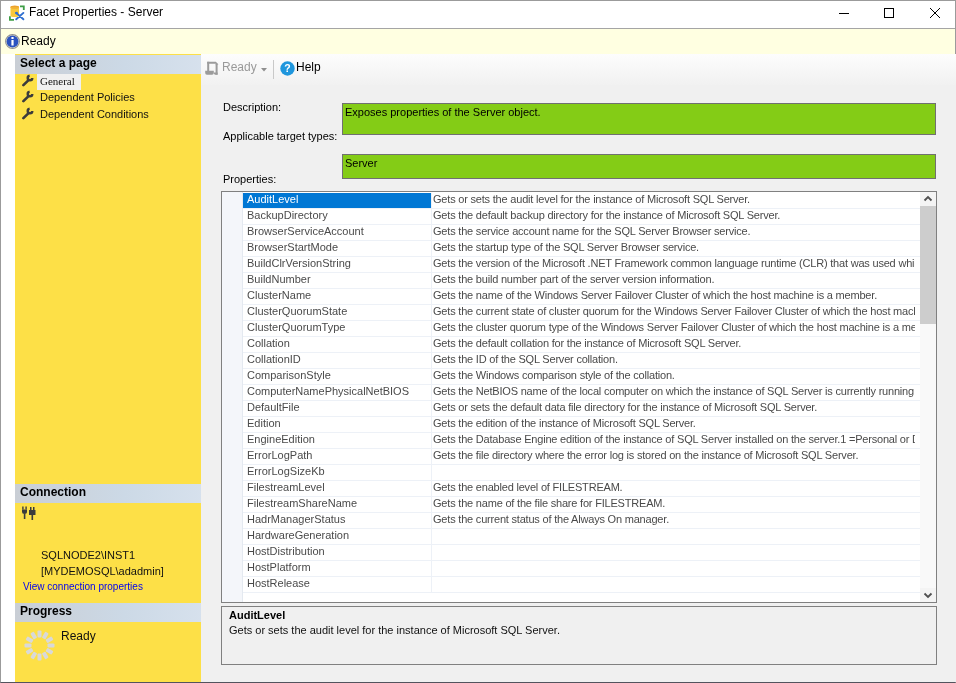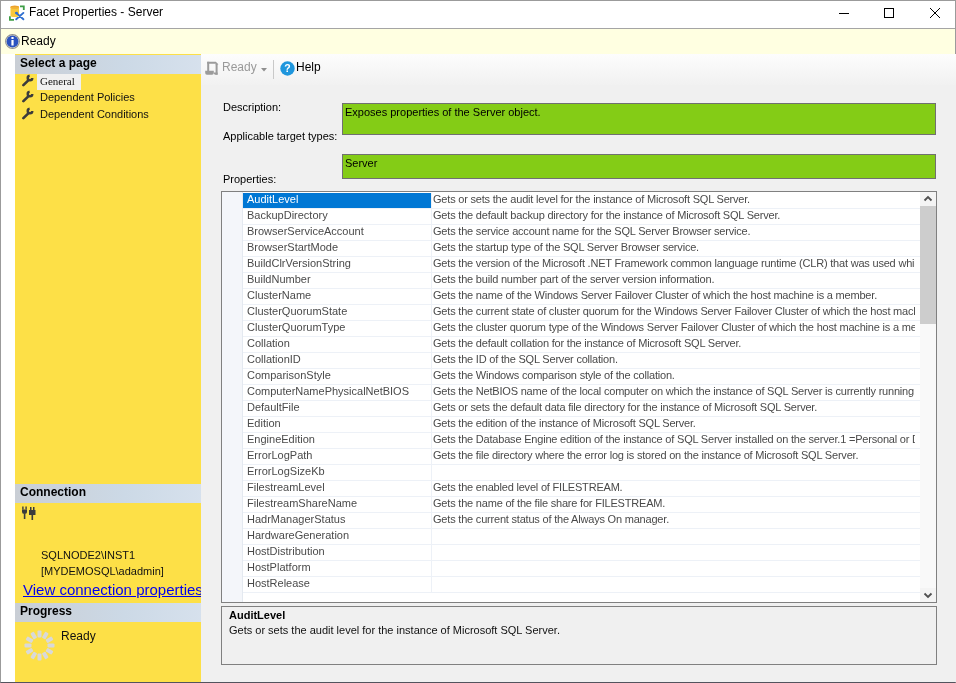--- a/index.html
+++ b/index.html
@@ -15,21 +15,21 @@
   background:#ffffe1; border-top:1px solid #a5a5a5; }
 .readytext { position:absolute; left:20px; top:5px; font-size:12px; color:#000; }
 
 .left { position:absolute; left:14px; top:53px; width:200px; height:628px; background:#fde047;
   border-right:1px solid #93989e; }
 .hdr { position:absolute; left:0; width:199px; height:19px;
   background:linear-gradient(to right, #c9ced5 0%, #ccd9e6 55%, #d8e2ee 100%);
   font-size:12px; font-weight:bold; color:#000; padding:1px 0 0 5px; }
 .treetext { position:absolute; left:25px; font-size:11px; color:#111; }
 .conntext { position:absolute; left:26px; font-size:11px; color:#111; line-height:16px; }
-.link { position:absolute; left:8px; font-size:15px; color:#0000f0; text-decoration:underline; }
+.link { position:absolute; left:8px; font-size:10px; color:#0000f0; }
 
 .right { position:absolute; left:200px; top:53px; width:755px; height:628px; background:#f0f0f0; }
 .toolbar { position:absolute; left:0; top:0; width:755px; height:31px;
   background:linear-gradient(#fdfdfd, #f1f1f1); }
 .tb-script { position:absolute; left:21px; top:6px; font-size:12px; color:#9a9a9a; }
 .tb-help { position:absolute; left:95px; top:6px; font-size:12px; color:#000; }
 .tb-sep { position:absolute; left:72px; top:6px; width:1px; height:19px; background:#c9c9c9; }
 .lab { position:absolute; left:22px; font-size:11px; color:#000; }
 .box { position:absolute; left:141px; width:594px; background:#84cc16; border:1px solid #707070;
   font-size:11px; color:#000; padding:2px 0 0 2px; }

